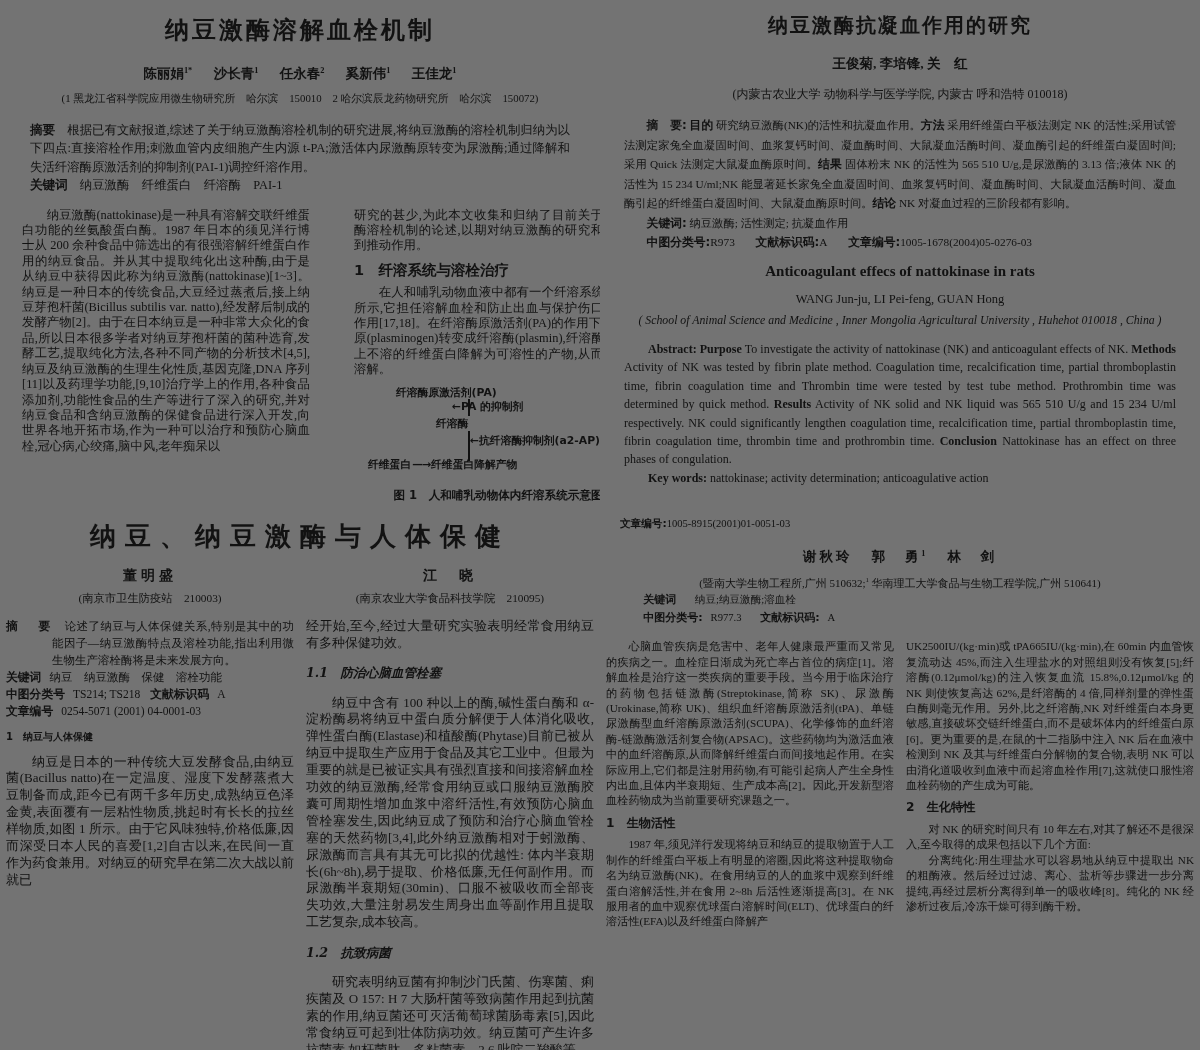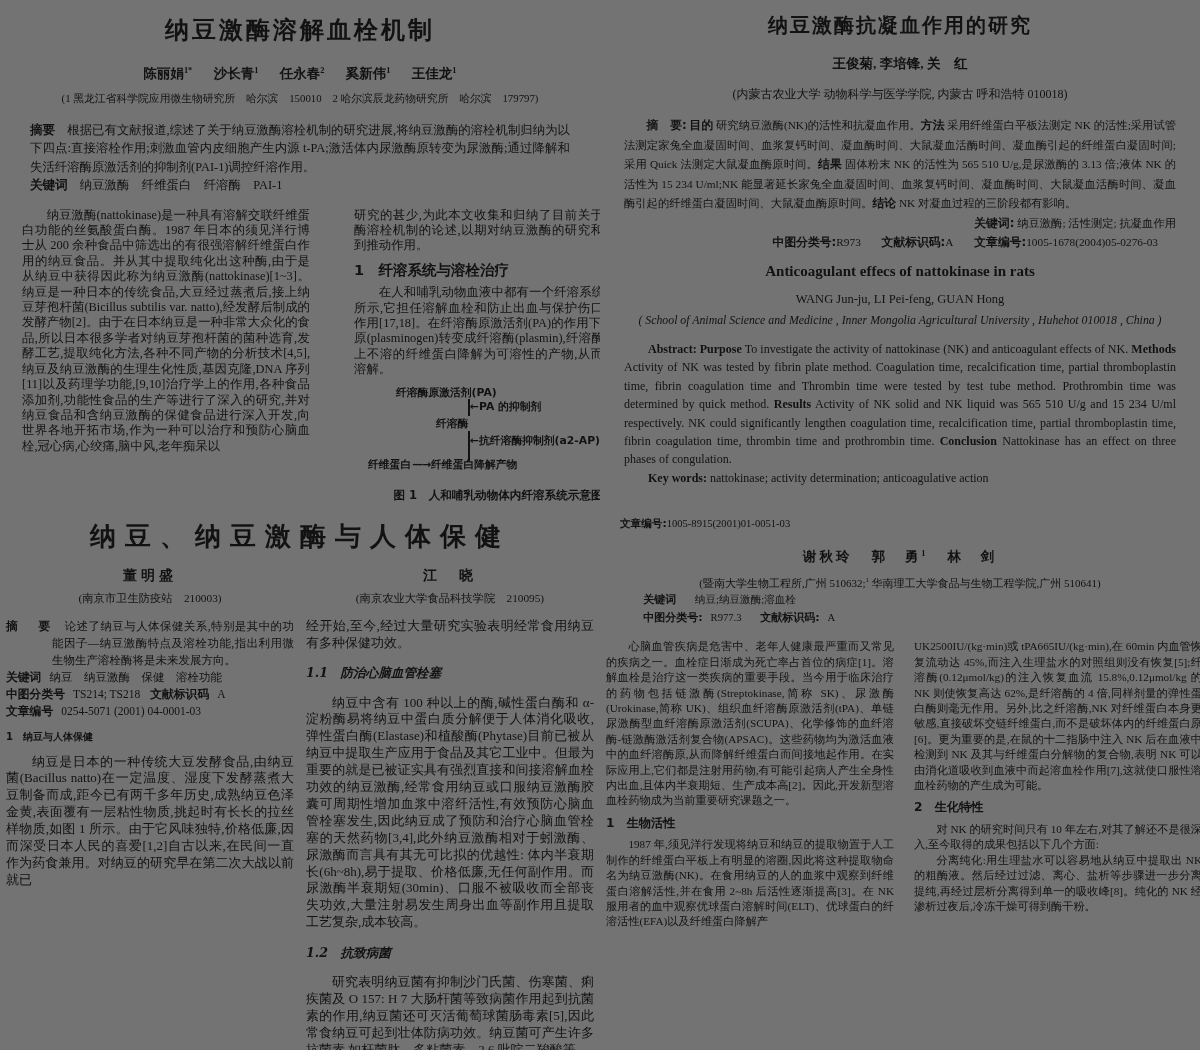--- a/index.html
+++ b/index.html
@@ -30,35 +30,35 @@
   .tl-kw { margin:0 30px; font-size:12.4px; line-height:18.4px; }
   .tl-kw .lb { margin-right:12px; font-size:12.6px; }
   .tl-body { display:flex; margin-top:13px; }
   .tl-col { flex:0 0 288px; padding:0 22px; font-size:12.4px; line-height:15.4px; }
   .tl-sec { margin:9px 0 7px; font-size:14.5px; }
   .tl-fig { position:relative; height:96px; margin:8px 0 2px 14px;
             font-family:"DejaVu Sans","Liberation Sans",sans-serif;
             font-weight:bold; font-size:10.8px; line-height:13px; }
   .fig-n-pa      { position:absolute; left:28px;  top:0; }
   .fig-v1        { position:absolute; left:100px; top:13px; height:17px; border-left:2px solid #111; }
-  .fig-s1        { position:absolute; left:102px; top:14px; }
+  .fig-s1        { position:absolute; left:84px; top:14px; }
   .fig-n-plasmin { position:absolute; left:68px;  top:31px; }
   .fig-v2        { position:absolute; left:100px; top:45px; height:30px; border-left:2px solid #111; }
   .fig-s2        { position:absolute; left:102px; top:48px; }
   .fig-bottom    { position:absolute; left:0;     top:72px; white-space:nowrap; }
   .fig-harr      { letter-spacing:-1px; margin:0 1px; }
   .tl-figcap { text-align:center; font-size:11.6px; margin-top:6px; }
 
   
   .tr-title { margin:12px 0 0; text-align:center; font-size:20px; letter-spacing:2px; }
   .tr-authors { margin-top:16px; text-align:center; font-size:13.5px; font-weight:bold; }
   .tr-affil { margin-top:13px; text-align:center; font-size:12px; }
   .tr-abs { margin:13px 24px 0; font-size:11.3px; line-height:19.5px; }
   .tr-abs .lb { font-size:11.8px; }
-  .tr-line { margin:0 24px; font-size:11.3px; line-height:19.5px; text-indent:2em;text-align:right; }
+  .tr-line { margin:0 24px; font-size:11.3px; line-height:19.5px; text-indent:2em; }
   .tr-line .lb { font-size:11.8px; }
   .tr-meta .seg { margin-right:18px; }
   .en-title { margin-top:10px; text-align:center; font-size:15px; }
   .en-authors { margin-top:6px; text-align:center; font-size:12.5px; }
   .en-affil { margin-top:6px; text-align:center; font-size:11.8px; font-style:italic; }
   .en-abs { margin:12px 24px 0; font-size:12px; line-height:18.4px; text-indent:2em; }
   .en-kw { margin:0 24px; font-size:12px; line-height:18.4px; text-indent:2em; }
   .b { font-weight:bold; }
 
   
@@ -82,39 +82,39 @@
   
   .br-artno { margin:12px 0 0 20px; font-size:10.6px; }
   .br-title { margin:15px 0 0; text-align:center; font-size:21px; letter-spacing:1px; }
   .br-authors { margin-top:17px; text-align:center; font-size:13.5px; font-weight:bold; letter-spacing:3px; }
   .br-affil { margin-top:10px; text-align:center; font-size:11px; }
   .br-abs { margin:13px 22px 0; font-size:10.6px; line-height:18.2px; text-indent:2em; }
   .br-abs .lb { font-size:11px; margin-right:8px; }
   .br-line { margin:0 22px; font-size:10.6px; line-height:18.2px; text-indent:2em; }
   .br-line .lb { font-size:11px; margin-right:8px; }
   .br-meta .seg { margin-right:16px; }
-  .br-body { display:flex; margin-top:12px;gap:8px; }
+  .br-body { display:flex; margin-top:12px; }
   .br-col { flex:0 0 288px; padding:0 6px; font-size:11.2px; line-height:15.4px; }
   .br-sec { margin:7px 0 6px; font-size:12.2px; }
 </style>
 </head>
 <body>
 
 <div id="page">
 
   <section class="quad" id="q-tl">
     <h1 class="tl-title hei">纳豆激酶溶解血栓机制</h1>
     <div class="tl-authors">
       <span class="au"><span>陈丽娟</span><sup>1*</sup></span>
       <span class="au"><span>沙长青</span><sup>1</sup></span>
       <span class="au"><span>任永春</span><sup>2</sup></span>
       <span class="au"><span>奚新伟</span><sup>1</sup></span>
       <span class="au"><span>王佳龙</span><sup>1</sup></span>
     </div>
-    <div class="tl-affil">(1 黑龙江省科学院应用微生物研究所　哈尔滨　150010　2 哈尔滨辰龙药物研究所　哈尔滨　179797)</div>
+    <div class="tl-affil">(1 黑龙江省科学院应用微生物研究所　哈尔滨　150010　2 哈尔滨辰龙药物研究所　哈尔滨　150072)</div>
     <p class="tl-abs jc"><span class="lb hei">摘要</span><span>根据已有文献报道,综述了关于纳豆激酶溶栓机制的研究进展,将纳豆激酶的溶栓机制归纳为以下四点:直接溶栓作用;刺激血管内皮细胞产生内源 t-PA;激活体内尿激酶原转变为尿激酶;通过降解和失活纤溶酶原激活剂的抑制剂(PAI-1)调控纤溶作用。</span></p>
     <p class="tl-kw"><span class="lb hei">关键词</span><span>纳豆激酶　纤维蛋白　纤溶酶　PAI-1</span></p>
     <div class="tl-body">
       <div class="tl-col jc">
         <p class="ind">纳豆激酶(nattokinase)是一种具有溶解交联纤维蛋白功能的丝氨酸蛋白酶。1987 年日本的须见洋行博士从 200 余种食品中筛选出的有很强溶解纤维蛋白作用的纳豆食品。并从其中提取纯化出这种酶,由于是从纳豆中获得因此称为纳豆激酶(nattokinase)[1~3]。纳豆是一种日本的传统食品,大豆经过蒸煮后,接上纳豆芽孢杆菌(Bicillus subtilis var. natto),经发酵后制成的发酵产物[2]。由于在日本纳豆是一种非常大众化的食品,所以日本很多学者对纳豆芽孢杆菌的菌种选育,发酵工艺,提取纯化方法,各种不同产物的分析技术[4,5],纳豆及纳豆激酶的生理生化性质,基因克隆,DNA 序列[11]以及药理学功能,[9,10]治疗学上的作用,各种食品添加剂,功能性食品的生产等进行了深入的研究,并对纳豆食品和含纳豆激酶的保健食品进行深入开发,向世界各地开拓市场,作为一种可以治疗和预防心脑血栓,冠心病,心绞痛,脑中风,老年痴呆以</p>
       </div>
       <div class="tl-col jc">
         <p>研究的甚少,为此本文收集和归纳了目前关于纳豆激酶溶栓机制的论述,以期对纳豆激酶的研究和开发起到推动作用。</p>
         <h2 class="tl-sec hei">1　纤溶系统与溶栓治疗</h2>
         <p class="ind">在人和哺乳动物血液中都有一个纤溶系统,如图 1 所示,它担任溶解血栓和防止出血与保护伤口的双重作用[17,18]。在纤溶酶原激活剂(PA)的作用下,纤溶酶原(plasminogen)转变成纤溶酶(plasmin),纤溶酶将血块上不溶的纤维蛋白降解为可溶性的产物,从而使血栓溶解。</p>

